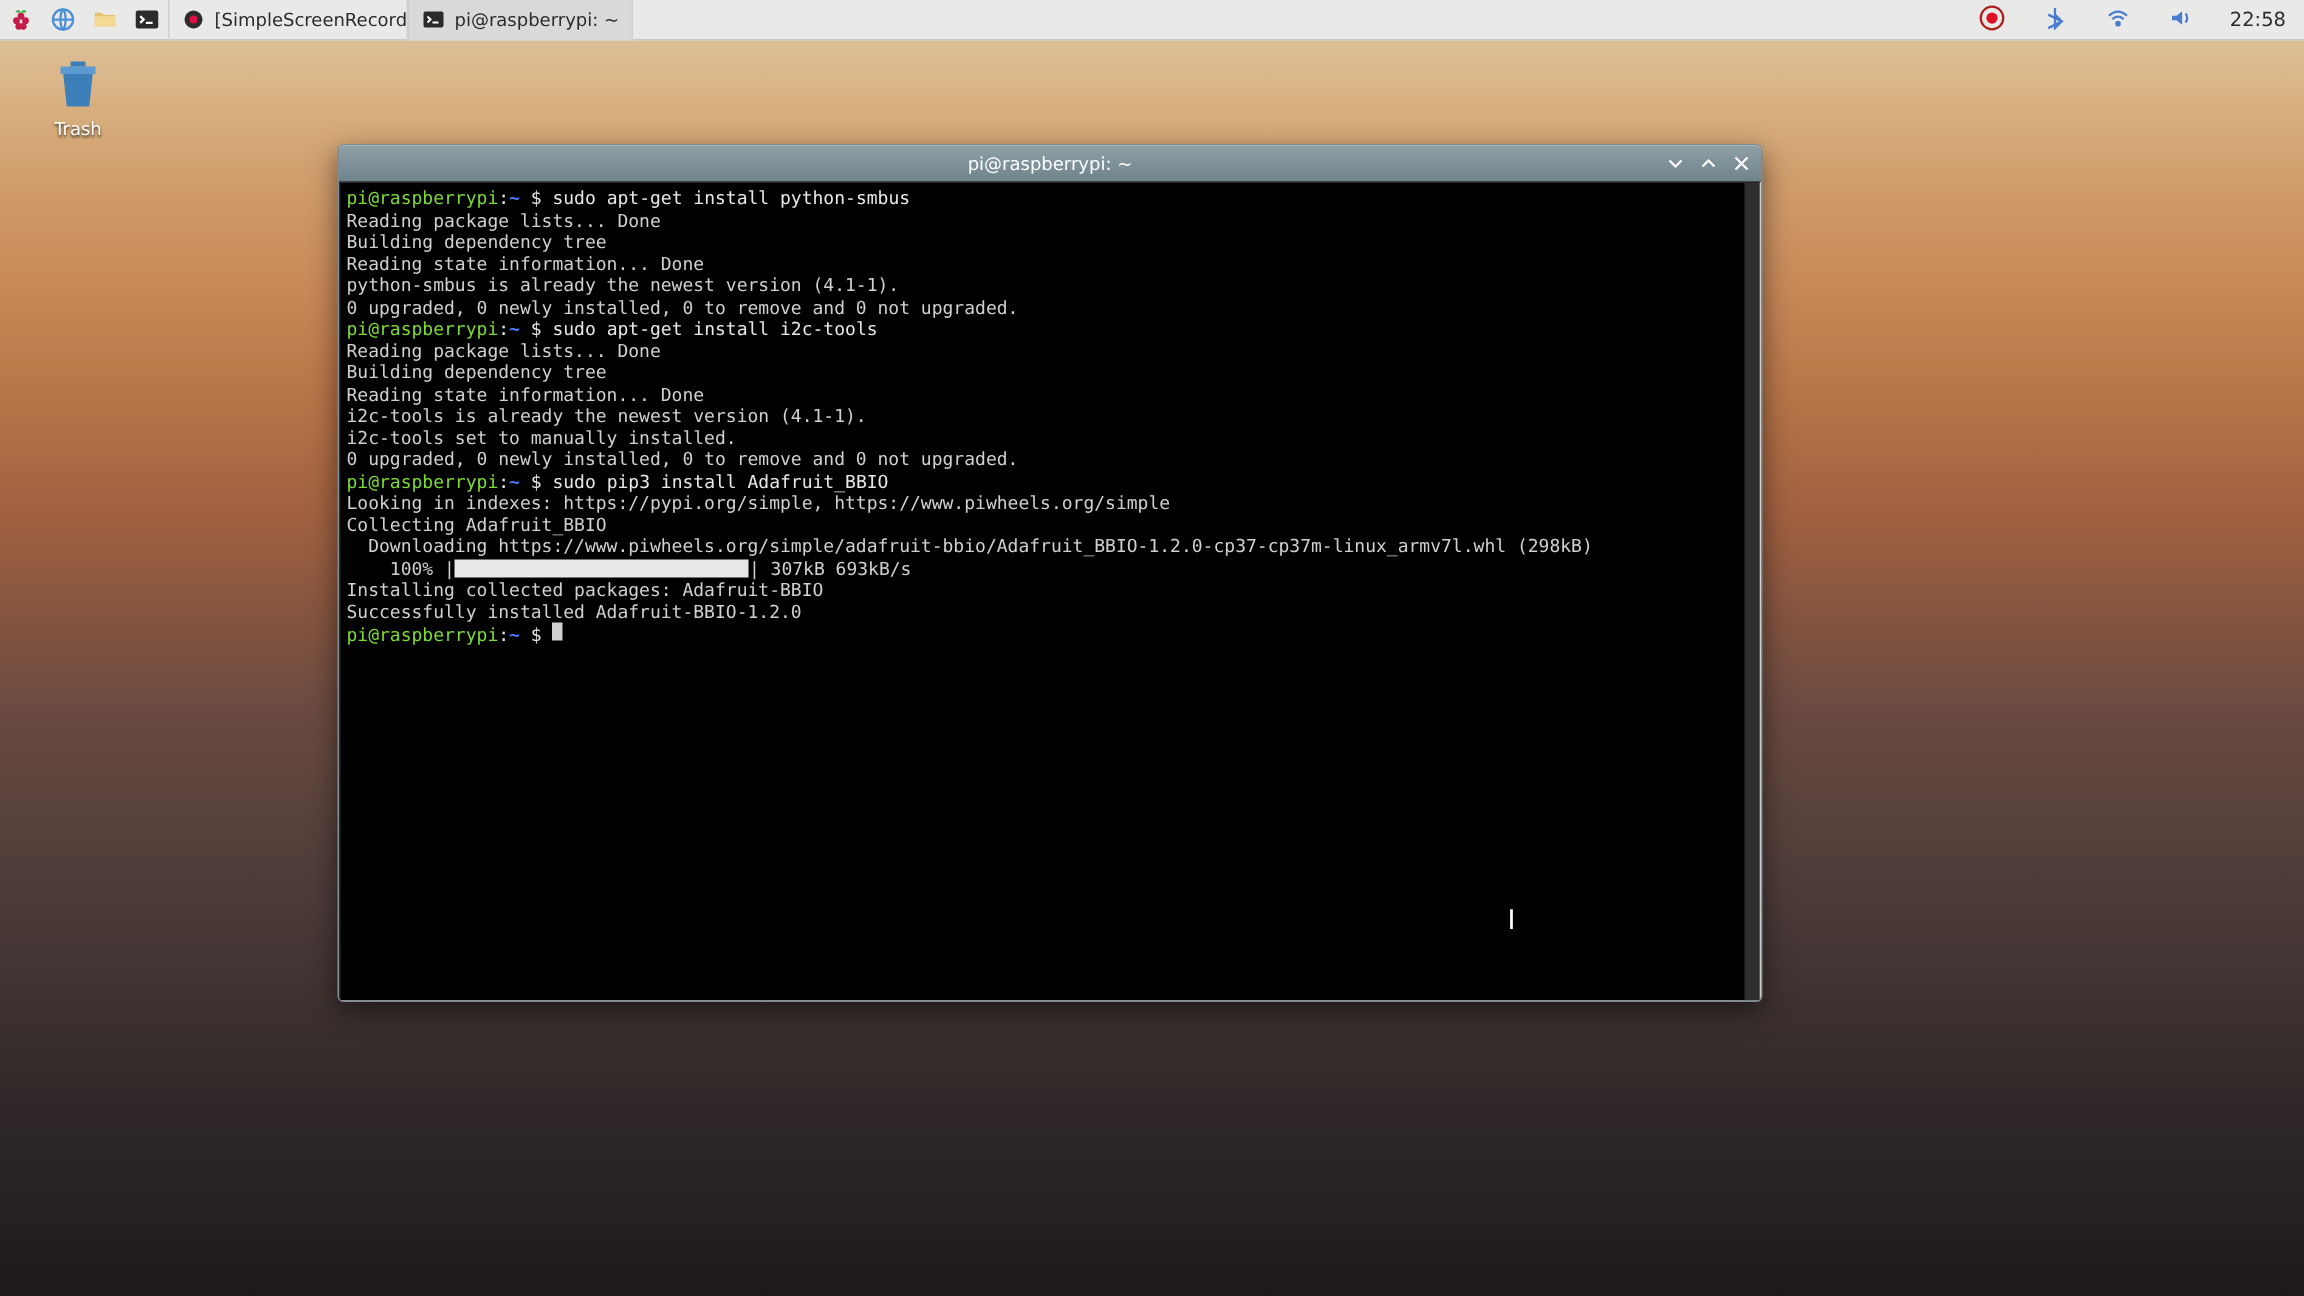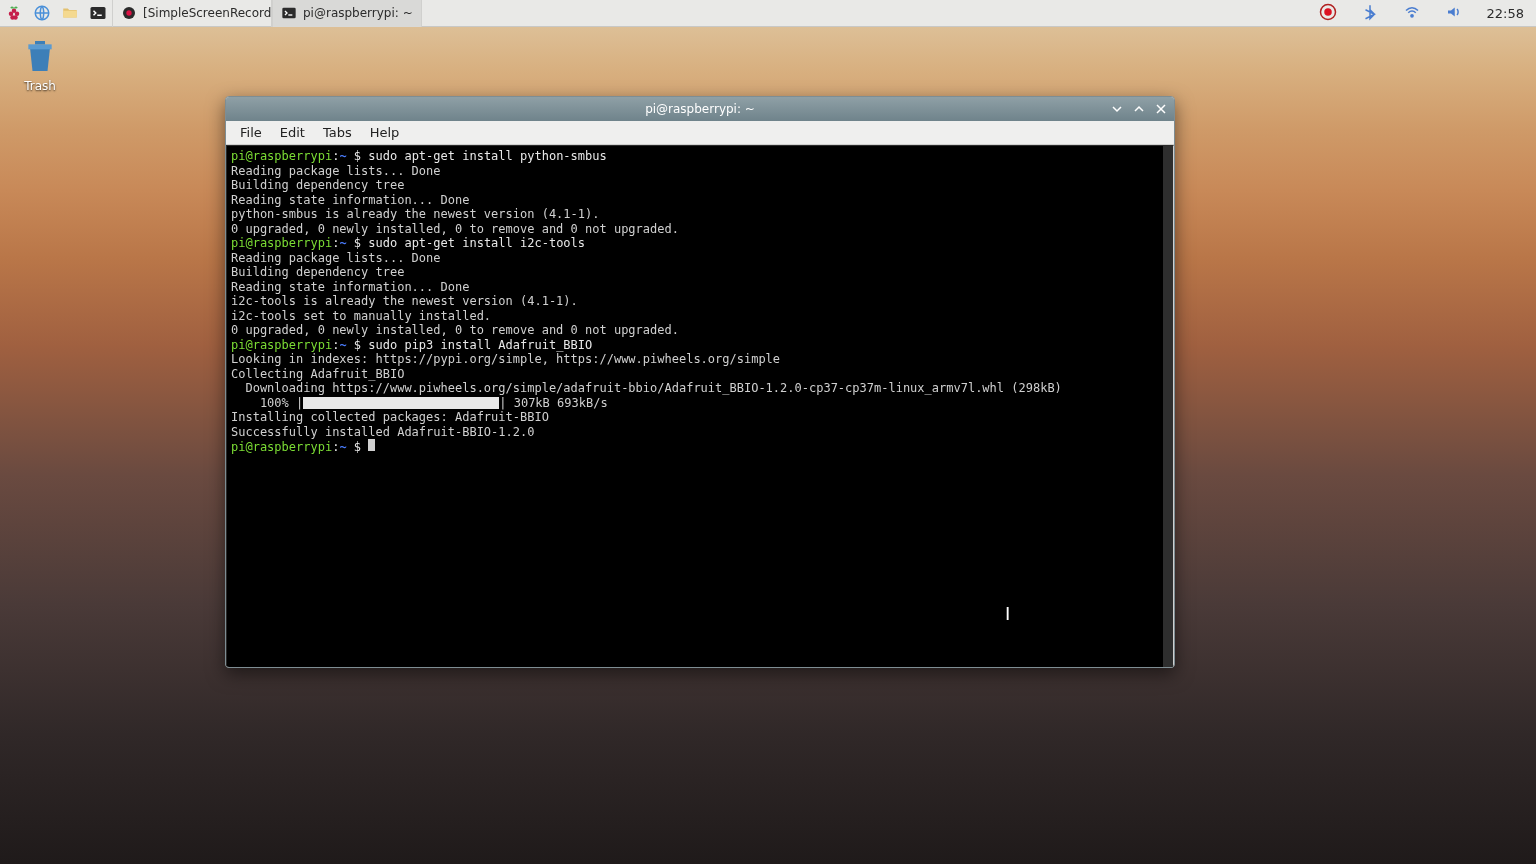--- a/index.html
+++ b/index.html
@@ -23,21 +23,21 @@
     padding: 0 8px; border-left: 1px solid #d0d0ce; border-right: 1px solid #d0d0ce;
     max-width: 160px; overflow: hidden; white-space: nowrap;
   }
   .task-item.active { background: #d9d9d7; }
   .task-item .ticon { width: 16px; height: 16px; display:flex; align-items:center; justify-content:center; }
   .task-item .ticon svg { width:16px; height:16px; }
   .sys-tray { margin-left: auto; display:flex; align-items:center; gap: 24px; padding-right: 12px; }
   .sys-tray svg { width: 18px; height: 18px; }
   .clock { font-size: 13px; color:#2b2b2b; }
   
-  .desktop-icon { position:absolute; top: 36px; left: 12px; width: 56px; text-align:center; color:#fff; font-size:12px; text-shadow:0 1px 2px rgba(0,0,0,.8);}
+  .desktop-icon { position:absolute; top: 36px; left: 24px; width: 56px; text-align:center; color:#fff; font-size:12px; text-shadow:0 1px 2px rgba(0,0,0,.8);}
   .desktop-icon svg { width: 40px; height: 40px; }
   
   .window {
     position: absolute; left: 225px; top: 96px; width: 950px; height: 572px;
     background: #efefee; border: 1px solid #7e8d93; border-radius: 4px;
     box-shadow: 0 6px 18px rgba(0,0,0,.5);
     display:flex; flex-direction:column; overflow:hidden;
   }
   .titlebar {
     height: 24px; background: linear-gradient(#8fa0a6,#6f838b);
@@ -172,24 +172,18 @@
             <path d="M1 7l4-4 4 4" stroke="#fff" stroke-width="1.5" fill="none"></path>
           </svg>
         </span>
       <span class="ctl">
           <svg viewBox="0 0 10 10" width="10" height="10">
             <path d="M1 1l8 8M9 1l-8 8" stroke="#fff" stroke-width="1.5"></path>
           </svg>
         </span>
     </div>
   </div>
-  <div class="menubar">
-    <span class="menu">File</span>
-    <span class="menu">Edit</span>
-    <span class="menu">Tabs</span>
-    <span class="menu">Help</span>
-  </div>
   <div class="term" id="term"><div><span class="green">pi@raspberrypi</span><span class="white">:</span><span class="blue">~ </span><span class="white">$ </span><span class="white">sudo apt-get install python-smbus</span></div><div>Reading package lists... Done</div><div>Building dependency tree</div><div>Reading state information... Done</div><div>python-smbus is already the newest version (4.1-1).</div><div>0 upgraded, 0 newly installed, 0 to remove and 0 not upgraded.</div><div><span class="green">pi@raspberrypi</span><span class="white">:</span><span class="blue">~ </span><span class="white">$ </span><span class="white">sudo apt-get install i2c-tools</span></div><div>Reading package lists... Done</div><div>Building dependency tree</div><div>Reading state information... Done</div><div>i2c-tools is already the newest version (4.1-1).</div><div>i2c-tools set to manually installed.</div><div>0 upgraded, 0 newly installed, 0 to remove and 0 not upgraded.</div><div><span class="green">pi@raspberrypi</span><span class="white">:</span><span class="blue">~ </span><span class="white">$ </span><span class="white">sudo pip3 install Adafruit_BBIO</span></div><div>Looking in indexes: https://pypi.org/simple, https://www.piwheels.org/simple</div><div>Collecting Adafruit_BBIO</div><div>  Downloading https://www.piwheels.org/simple/adafruit-bbio/Adafruit_BBIO-1.2.0-cp37-cp37m-linux_armv7l.whl (298kB)</div><div><span>    100% |</span><span class="progress" style="width: 196px;"></span><span>| 307kB 693kB/s</span></div><div>Installing collected packages: Adafruit-BBIO</div><div>Successfully installed Adafruit-BBIO-1.2.0</div><div><span class="green">pi@raspberrypi</span><span class="white">:</span><span class="blue">~ </span><span class="white">$ </span><span class="white"></span><span class="cursor"></span></div>
     <div class="scrollbar"></div>
   </div>
 </div>
 
 <div class="ibeam">I</div>
 
 </body></html>

